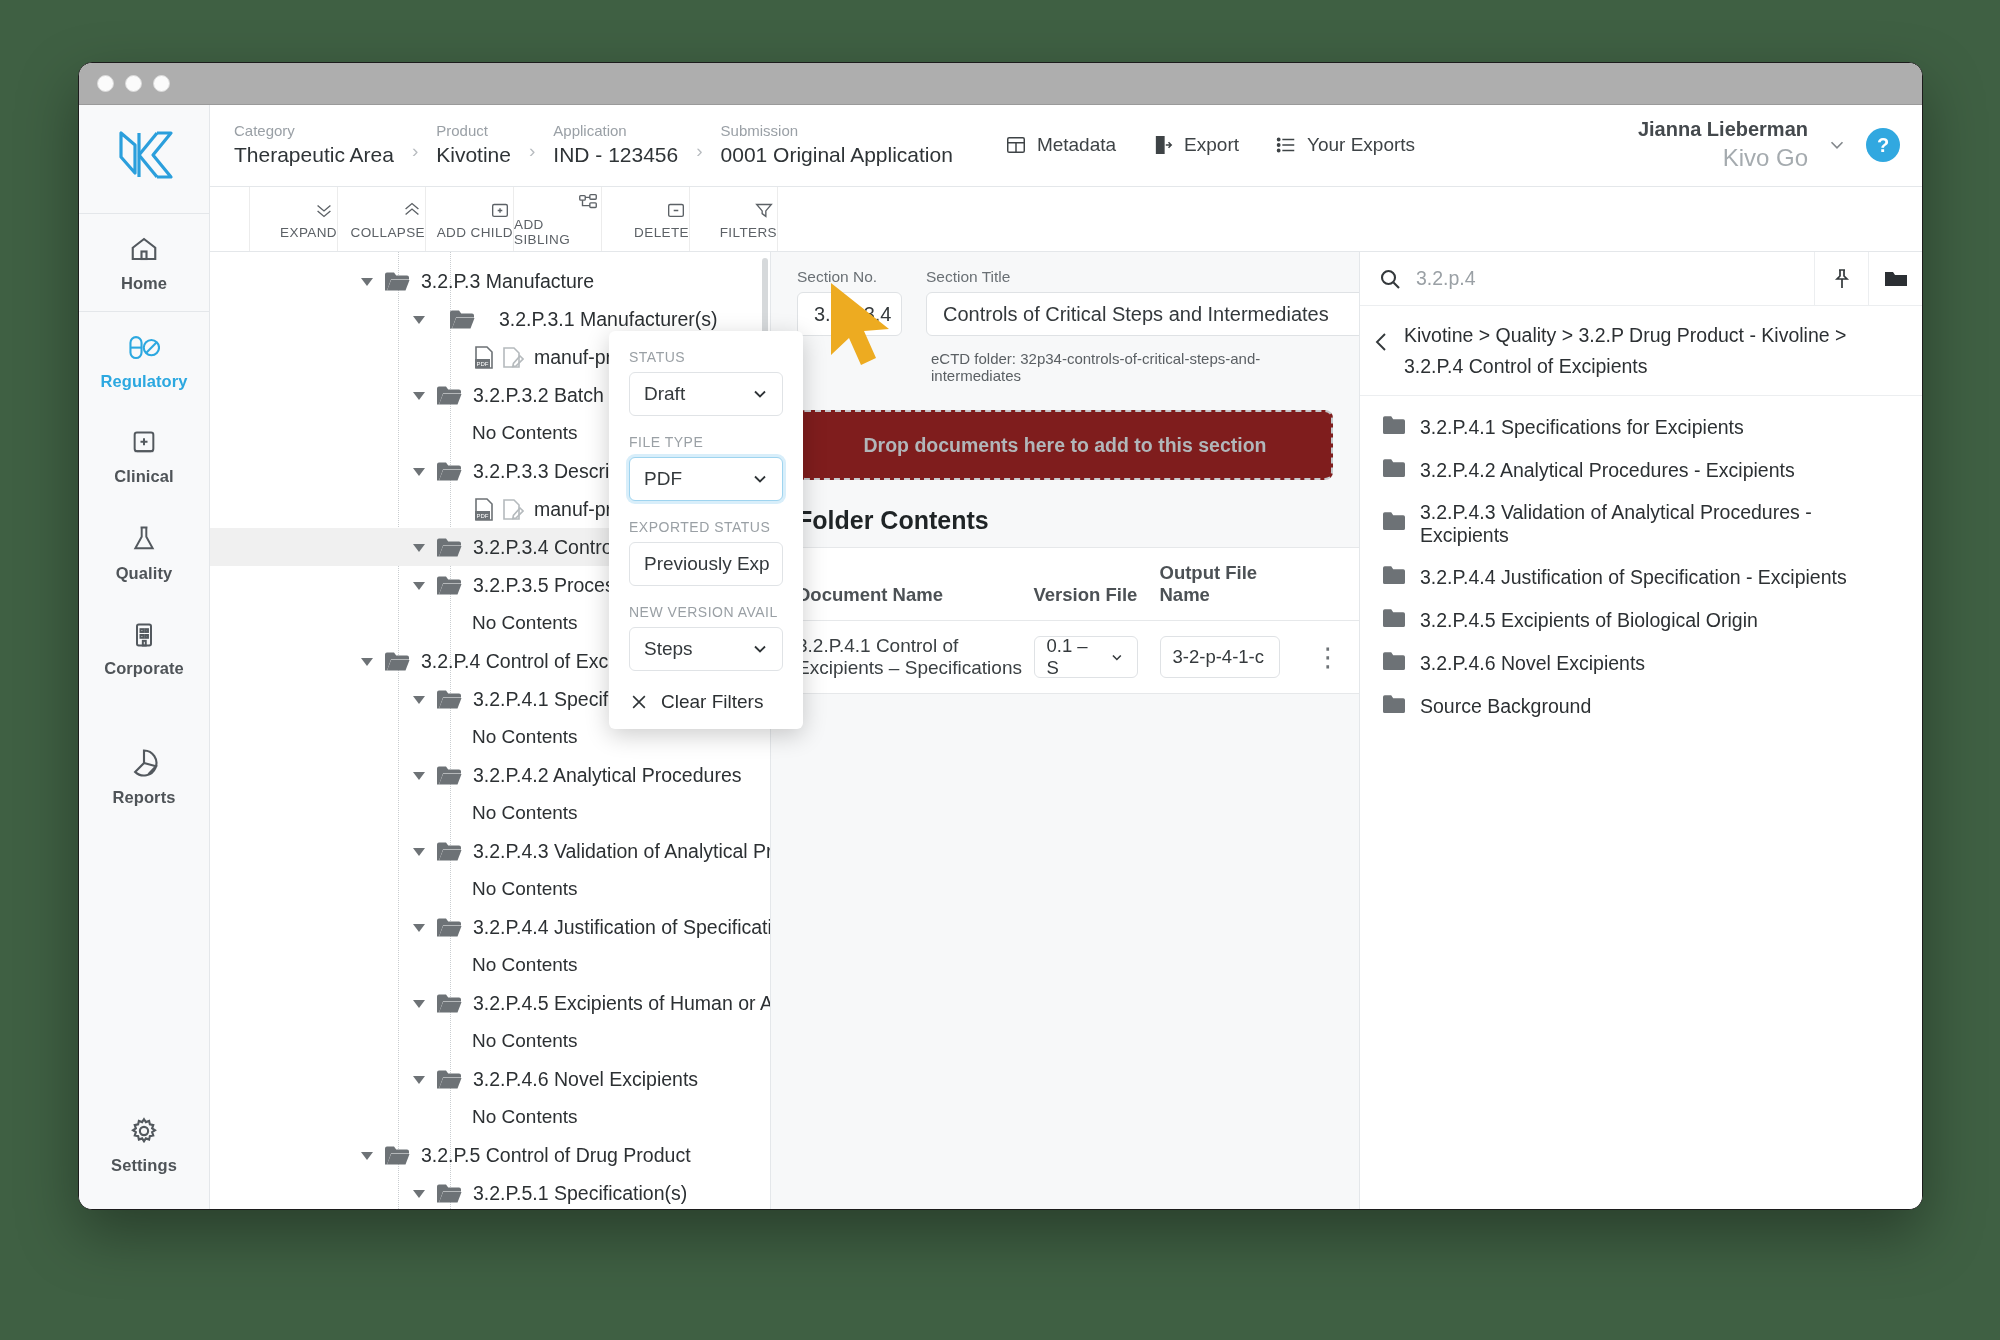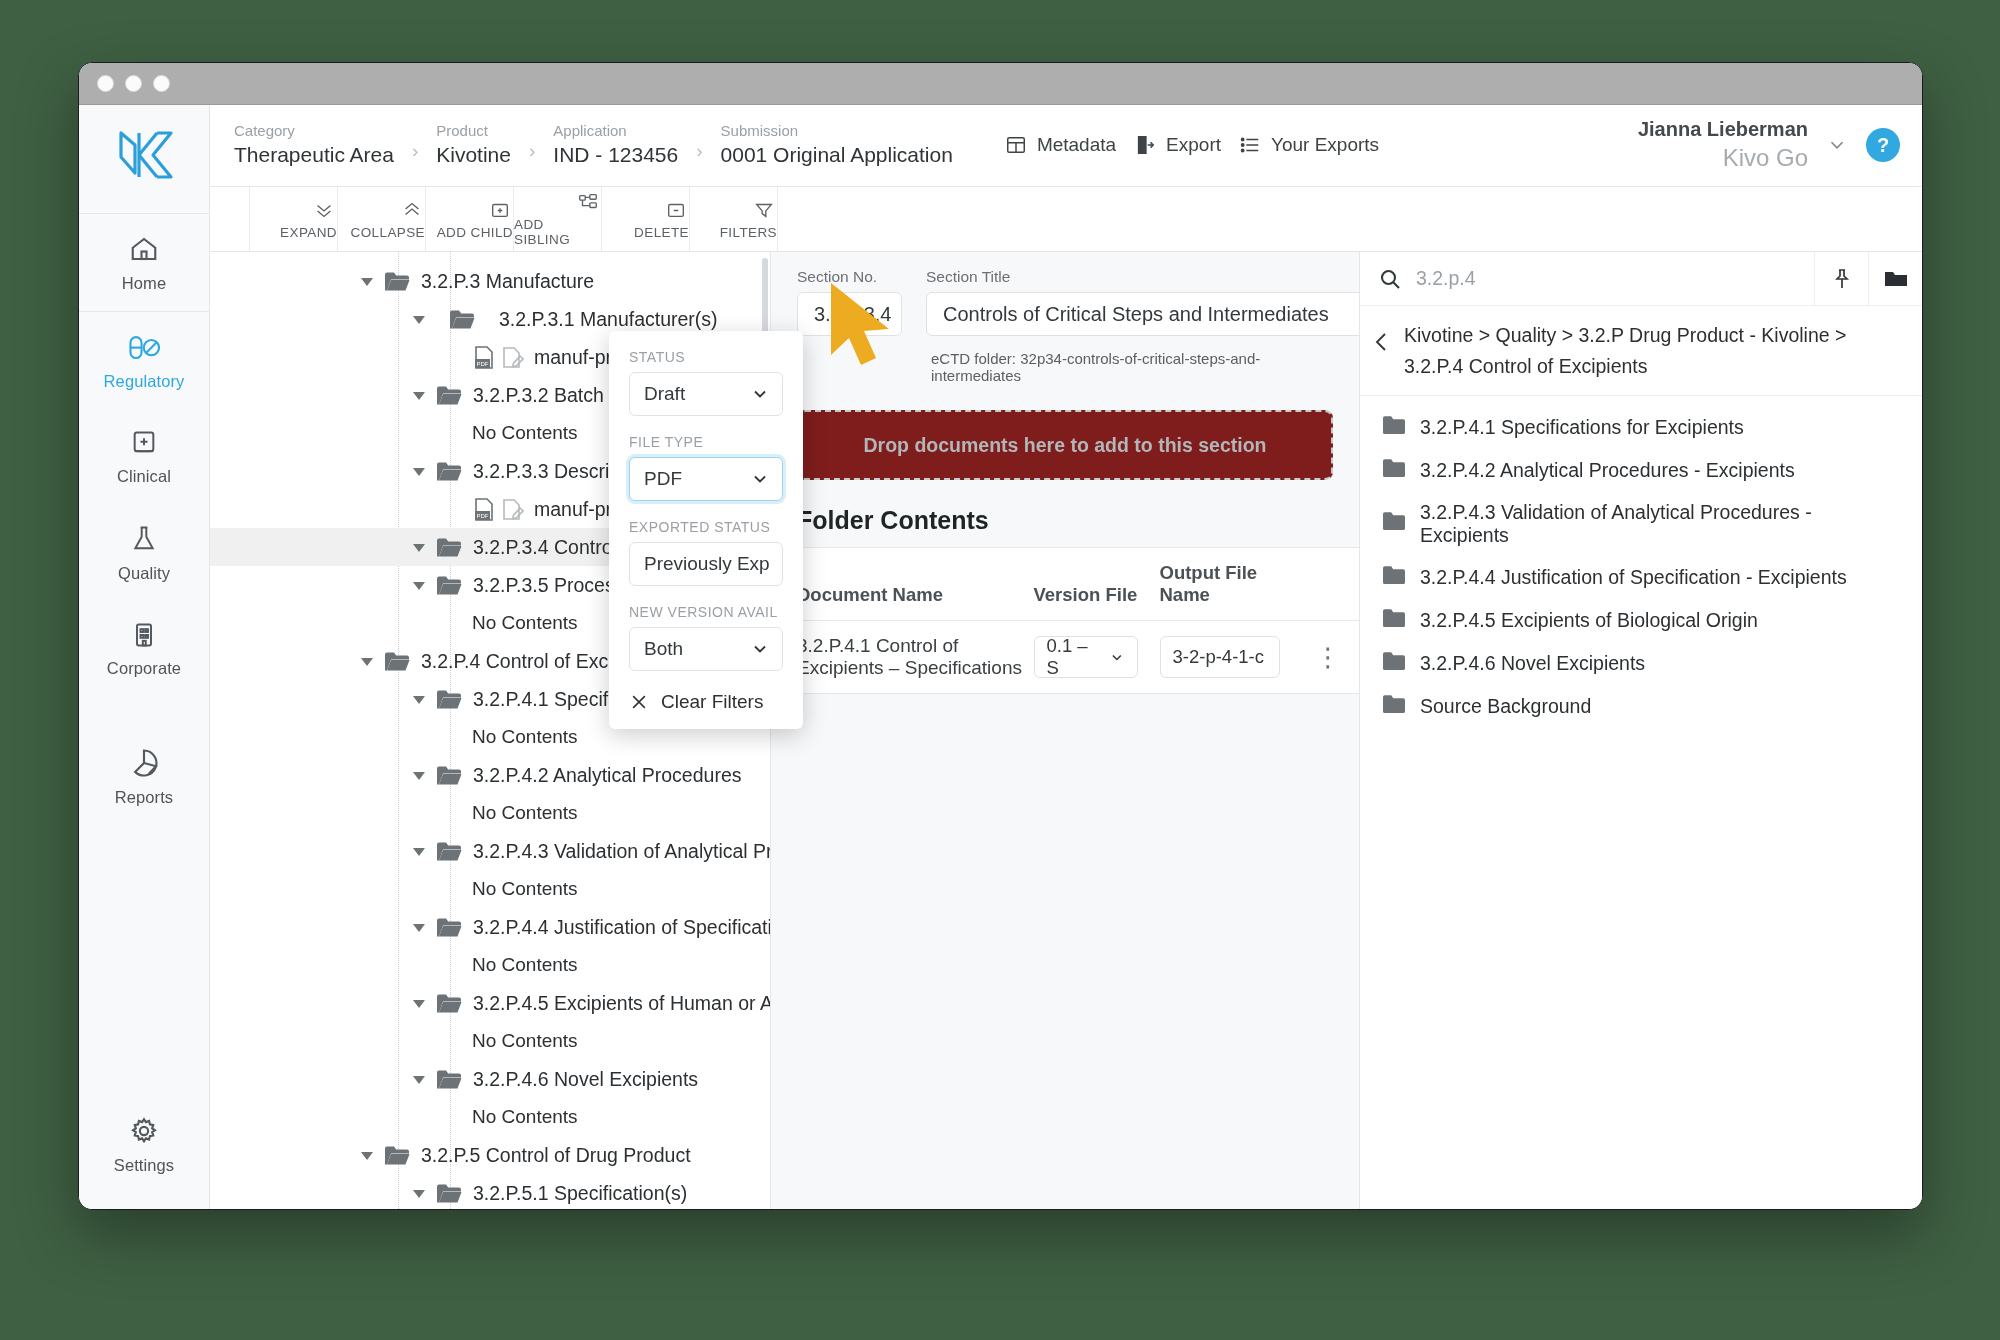--- a/index.html
+++ b/index.html
@@ -36,40 +36,40 @@
     width: 131px; background:#f8f9fa; border-right:1px solid #e4e7ea;
     display:flex; flex-direction:column; align-items:center;
     flex: 0 0 131px;
   }
   .logo { padding: 22px 0 26px; }
   .nav-sep { width:100%; height:1px; background:#e4e7ea; }
   .nav-item {
     width:100%; padding: 20px 0 18px; display:flex; flex-direction:column;
     align-items:center; gap:10px; cursor:pointer;
   }
-  .nav-item .nlabel { font-size:16.5px; color:#4f5458; font-weight:400; letter-spacing:.1px;}
+  .nav-item .nlabel { font-size:16.5px; color:#4f5458; font-weight:700; letter-spacing:.1px;}
   .nav-item.active .nlabel { color:#2ca8e0; }
   .nav-item.active svg { stroke:#2ca8e0; }
   .nav-item svg { stroke:#53595e; fill:none; stroke-width:1.7; }
   .nav-spacer { flex:1 1 auto; }
 
   
   .main { flex:1 1 auto; display:flex; flex-direction:column; min-width:0; }
 
   
   .crumbbar {
     height: 82px; background:#fff; border-bottom:1px solid #e4e7ea;
     display:flex; align-items:center; padding: 0 22px 0 20px; gap:0px;
   }
   .crumb { display:flex; flex-direction:column; justify-content:center; padding: 0 4px;}
   .crumb .ck { font-size:15px; color:#9aa0a6; line-height:1.25; }
   .crumb .cv { font-size:21px; color:#2f3437; line-height:1.3; }
   .crumb-sep { font-size:19px; color:#b8bcc0; padding: 12px 14px 0; }
 
-  .hdr-actions { display:flex; align-items:center; gap:18px; margin-left:48px; }
+  .hdr-actions { display:flex; align-items:center; gap:36px; margin-left:48px; }
   .hact { display:flex; align-items:center; gap:10px; cursor:pointer; }
   .hact span { font-size:19px; color:#3e4346; }
   .hact svg { fill:none; stroke:#3e4346; stroke-width:1.6; }
 
   .user-box { margin-left:auto; display:flex; align-items:center; gap:18px; }
   .user-txt { text-align:right; }
   .user-name { font-size:20px; font-weight:700; color:#44494d; line-height:1.25; }
   .user-sub { font-size:24px; color:#a5abaf; line-height:1.3; }
   .help-btn {
     width:34px; height:34px; border-radius:50%; background:#31a8e0;
@@ -774,21 +774,21 @@
         </div>
         <div class="fl-label mt">EXPORTED STATUS</div>
         <div class="fl-select">
           <span>Previously Exp</span>
           <svg width="20" height="20" viewBox="0 0 24 24" style="fill:none;stroke:#2f3437;stroke-width:2.2">
             <path d="M6 9 L12 15 L18 9"></path>
           </svg>
         </div>
         <div class="fl-label mt">NEW VERSION AVAIL</div>
         <div class="fl-select">
-          <span>Both</span>
+          <span>Steps</span>
           <svg width="20" height="20" viewBox="0 0 24 24" style="fill:none;stroke:#2f3437;stroke-width:2.2">
             <path d="M6 9 L12 15 L18 9"></path>
           </svg>
         </div>
         <div class="clear-row">
           <svg width="20" height="20" viewBox="0 0 24 24" style="fill:none;stroke:#2f3437;stroke-width:1.9">
             <path d="M5 5 L19 19 M19 5 L5 19"></path>
           </svg>
           <span>Clear Filters</span>
         </div>

